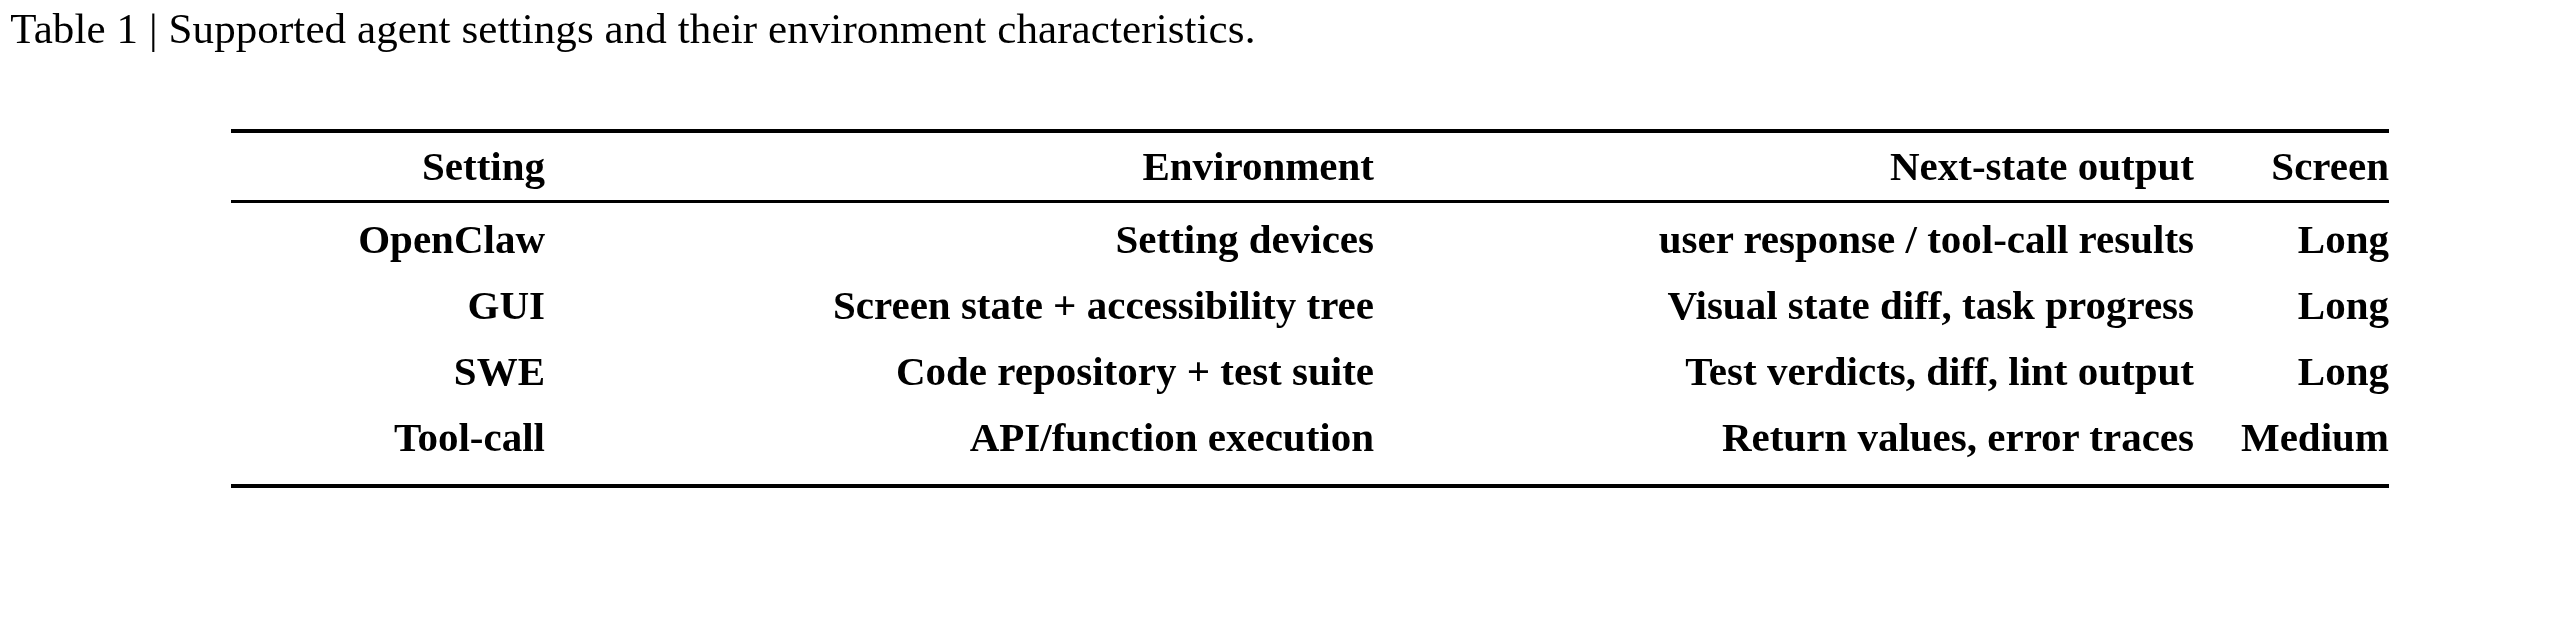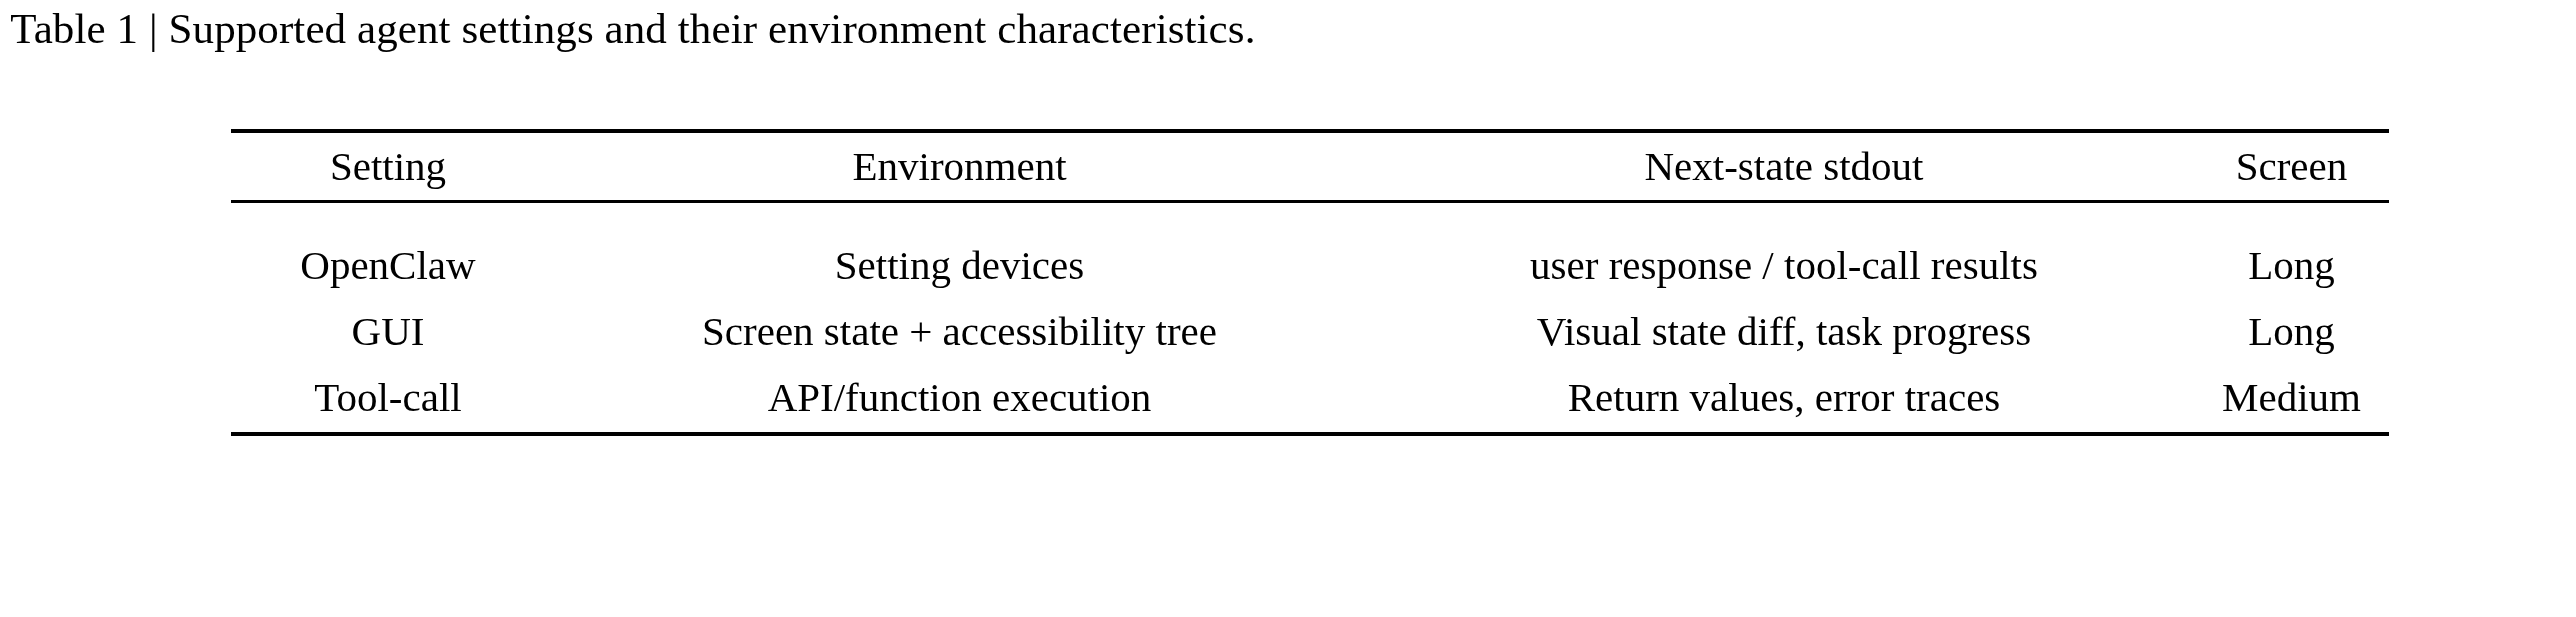--- a/index.html
+++ b/index.html
@@ -38,24 +38,24 @@
   table.booktabs {
     border-collapse: collapse;
     width: 2158px;
     table-layout: fixed;
     font-size: 41px;
   }
   table.booktabs td,
   table.booktabs th {
     padding: 0;
     margin: 0;
-    text-align: center;
+    text-align: right;
     vertical-align: baseline;
     white-space: nowrap;
-    font-weight: normal;
+    font-weight: bold;
   }
   
   col.c-setting  { width: 314px; }
   col.c-env      { width: 829px; }
   col.c-signal   { width: 820px; }
   col.c-horizon  { width: 195px; }
 
   tr.rule-top-row td { height: 4.4px; padding: 0; }
   .rule-thick {
     height: 4.4px;
@@ -75,22 +75,22 @@
     line-height: 67px;
     padding-top: 14.7px;
   }
   thead tr.head-rule td { height: 2.2px; padding: 0; }
 
   tbody td {
     font-size: 41px;
     height: 66px;
     line-height: 66px;
   }
-  tbody tr.first-body td { padding-top: 29px; }
-  tbody tr.last-body td { padding-bottom: 2px; }
+  tbody tr.first-body td { padding-top: 3px; }
+  tbody tr.last-body td { padding-bottom: 14px; }
 
   tfoot td { height: 4.4px; padding: 0; }
 </style>
 </head>
 <body>
 
 <div id="page">
 
   <div id="caption">Table 1 | Supported agent settings and their environment characteristics.</div>
 
@@ -105,41 +105,47 @@
 
       <thead>
         <tr class="rule-top-row">
           <td colspan="4">
             <div class="rule-thick"></div>
           </td>
         </tr>
         <tr>
           <th>Setting</th>
           <th>Environment</th>
-          <th>Next-state stdout</th>
+          <th>Next-state output</th>
           <th>Screen</th>
         </tr>
         <tr class="head-rule">
           <td colspan="4">
             <div class="rule-thin"></div>
           </td>
         </tr>
       </thead>
 
       <tbody>
         <tr class="first-body">
           <td>OpenClaw</td>
           <td>Setting devices</td>
           <td>user response / tool-call results</td>
           <td>Long</td>
         </tr>
         <tr>
           <td>GUI</td>
           <td>Screen state + accessibility tree</td>
           <td>Visual state diff, task progress</td>
+          <td>Long</td>
+        </tr>
+        <tr>
+          <td>SWE</td>
+          <td>Code repository + test suite</td>
+          <td>Test verdicts, diff, lint output</td>
           <td>Long</td>
         </tr>
         <tr class="last-body">
           <td>Tool-call</td>
           <td>API/function execution</td>
           <td>Return values, error traces</td>
           <td>Medium</td>
         </tr>
       </tbody>
 

